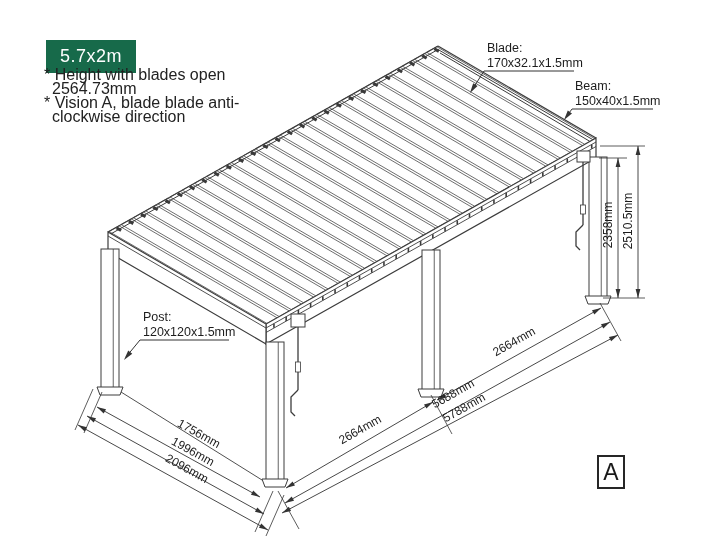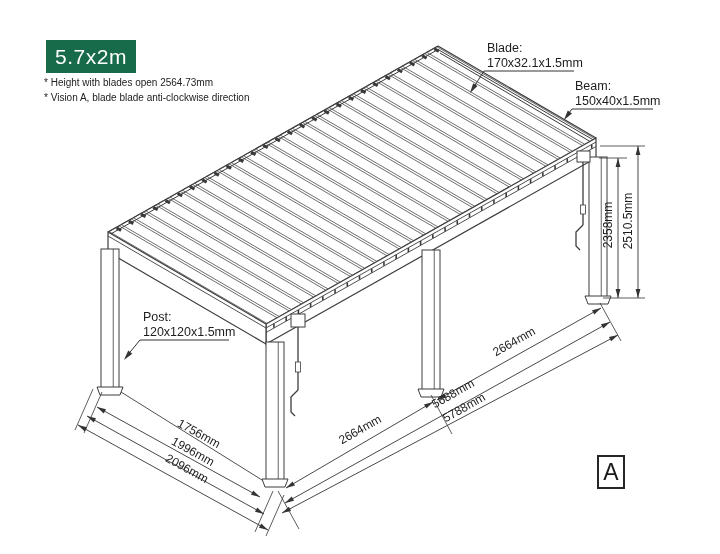--- a/index.html
+++ b/index.html
@@ -1,21 +1,21 @@
 <!DOCTYPE html>
 <html><head>
 <meta charset="utf-8">
 <style>
   html,body{margin:0;padding:0;background:#fff;}
   #stage{position:relative;width:720px;height:554px;background:#ffffff;overflow:hidden;
          font-family:"Liberation Sans",sans-serif;color:#1e1e1e;}
   #badge{position:absolute;left:46px;top:40px;width:90px;height:33px;
          display:flex;align-items:center;justify-content:center;
-         color:#ffffff;font-size:21px;letter-spacing:.5px;}
-  #notes{position:absolute;left:44px;top:76px;width:212px;font-size:10px;line-height:13.5px;color:#222;}
+         color:#ffffff;font-size:18px;letter-spacing:.5px;}
+  #notes{position:absolute;left:44px;top:68px;width:212px;font-size:16px;line-height:13.5px;color:#222;}
   .note{text-indent:-8px;padding-left:8px;margin:0 0 1px 0;}
   #viewbox{position:absolute;left:597px;top:455px;width:24px;height:30px;border:2px solid #262626;
            display:flex;align-items:center;justify-content:center;font-size:23px;color:#1a1a1a;background:#fff;}
   svg text{font-family:"Liberation Sans",sans-serif;}
 </style>
 </head>
 <body>
 
 <div id="stage">
   <div id="badge" style="background: rgb(23, 106, 74);">5.7x2m</div>

